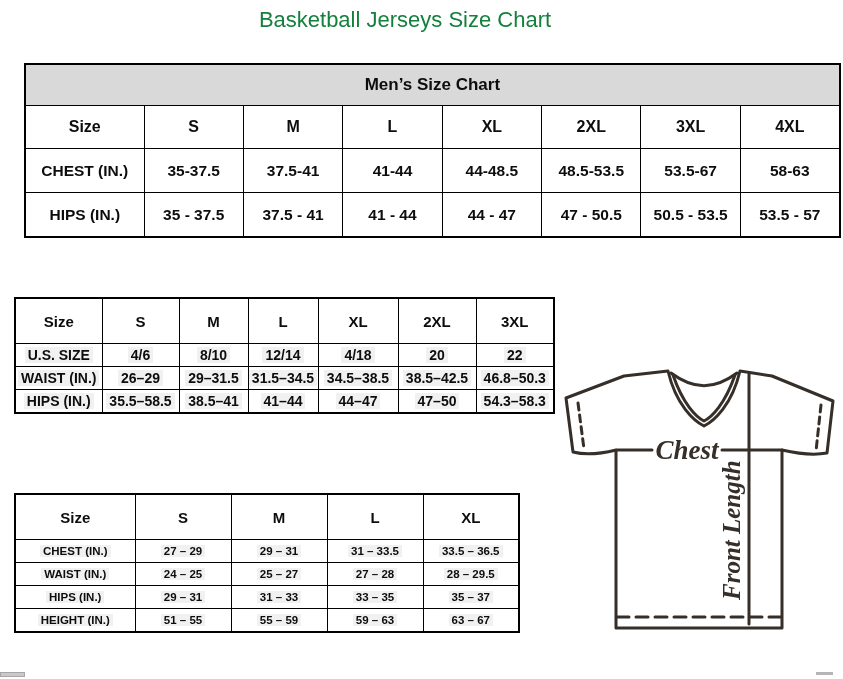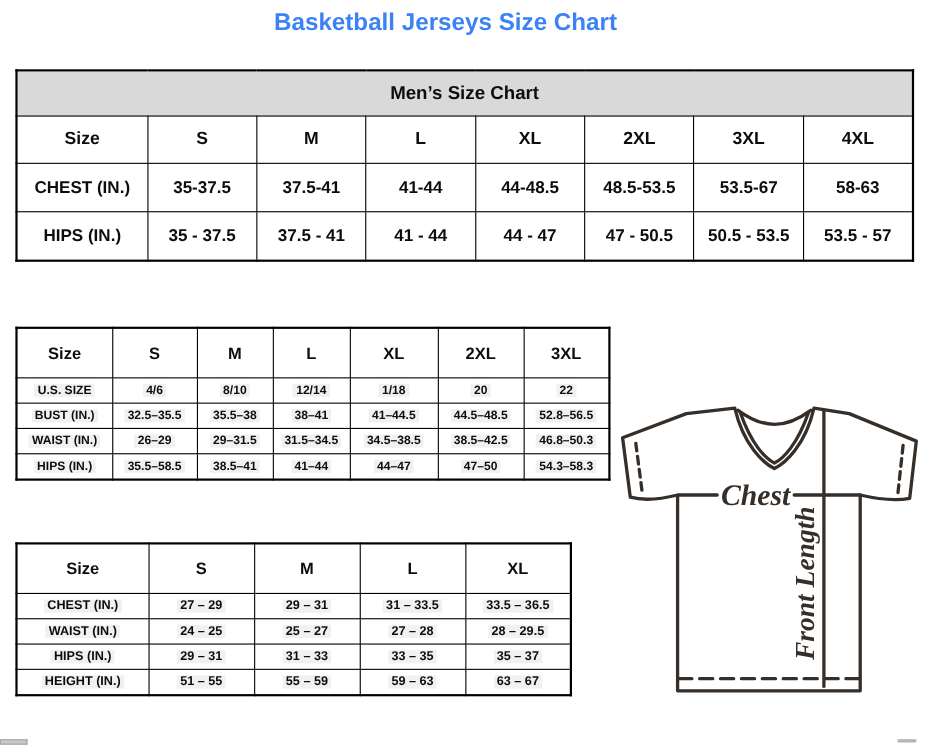--- a/index.html
+++ b/index.html
@@ -2,43 +2,43 @@
 <html><head>
 <meta charset="utf-8">
 <style>
   html,body{margin:0;padding:0;}
   body{
     width:843px;height:679px;position:relative;overflow:hidden;
     background:#ffffff;font-family:"Liberation Sans",sans-serif;color:#0d0d0d;
   }
   .page-title{
     position:absolute;top:7px;left:0;width:810px;text-align:center;
-    font-size:22px;font-weight:bold;color:#3b82f6;
+    font-size:22px;font-weight:normal;color:#15803d;
   }
   table.tbl{
     position:absolute;border-collapse:collapse;table-layout:fixed;
     border:2px solid #000;background:#fff;
   }
   table.tbl td{
     border:1px solid #000;text-align:center;vertical-align:middle;
     font-weight:bold;color:#0d0d0d;padding:0;overflow:hidden;white-space:nowrap;
   }
   td.band{background:#d9d9d9;font-size:17px;height:40px;border:1px solid #000;}
   
-  .mens{left:14px;top:63px;width:815px;border-radius:32px;}
+  .mens{left:24px;top:63px;width:815px;border-radius:32px;}
   .mens col.c0{width:119px;} .mens col.cn{width:99.4px;}
   .mens tr.szrow td{height:42px;font-size:16px;}
   .mens tr.datarow td{height:43px;font-size:15.5px;}
   
   .womens{left:14px;top:297px;width:539px;}
   .womens col.w0{width:87px;}.womens col.w1{width:77px;}.womens col.w2{width:69px;}
   .womens col.w3{width:70px;}.womens col.w4{width:80px;}.womens col.w5{width:78px;}
   .womens col.w6{width:78px;}
   .womens tr.szrow td{height:44px;font-size:15px;}
-  .womens tr.datarow td{height:22px;font-size:11px;}
+  .womens tr.datarow td{height:22px;font-size:14px;}
   
   .youth{left:14px;top:493px;width:504px;}
   .youth col.y0{width:120px;}.youth col.yn{width:96px;}
   .youth tr.szrow td{height:44px;font-size:15px;}
   .youth tr.datarow td{height:22px;font-size:11.5px;}
   
   .hl{background:#f1f1f1;padding:0 3px;}
   
   .jersey{position:absolute;left:556px;top:360px;width:287px;height:278px;}
   .jersey text{
@@ -120,32 +120,23 @@
     <td>L</td>
     <td>XL</td>
     <td>2XL</td>
     <td>3XL</td>
   </tr>
   <tr class="datarow">
     <td><span class="hl">U.S. SIZE</span></td>
     <td><span class="hl">4/6</span></td>
     <td><span class="hl">8/10</span></td>
     <td><span class="hl">12/14</span></td>
-    <td><span class="hl">1/18</span></td>
+    <td><span class="hl">4/18</span></td>
     <td><span class="hl">20</span></td>
     <td><span class="hl">22</span></td>
-  </tr>
-  <tr class="datarow">
-    <td><span class="hl">BUST (IN.)</span></td>
-    <td><span class="hl">32.5–35.5</span></td>
-    <td><span class="hl">35.5–38</span></td>
-    <td><span class="hl">38–41</span></td>
-    <td><span class="hl">41–44.5</span></td>
-    <td><span class="hl">44.5–48.5</span></td>
-    <td><span class="hl">52.8–56.5</span></td>
   </tr>
   <tr class="datarow">
     <td><span class="hl">WAIST (IN.)</span></td>
     <td><span class="hl">26–29</span></td>
     <td><span class="hl">29–31.5</span></td>
     <td><span class="hl">31.5–34.5</span></td>
     <td><span class="hl">34.5–38.5</span></td>
     <td><span class="hl">38.5–42.5</span></td>
     <td><span class="hl">46.8–50.3</span></td>
   </tr>

